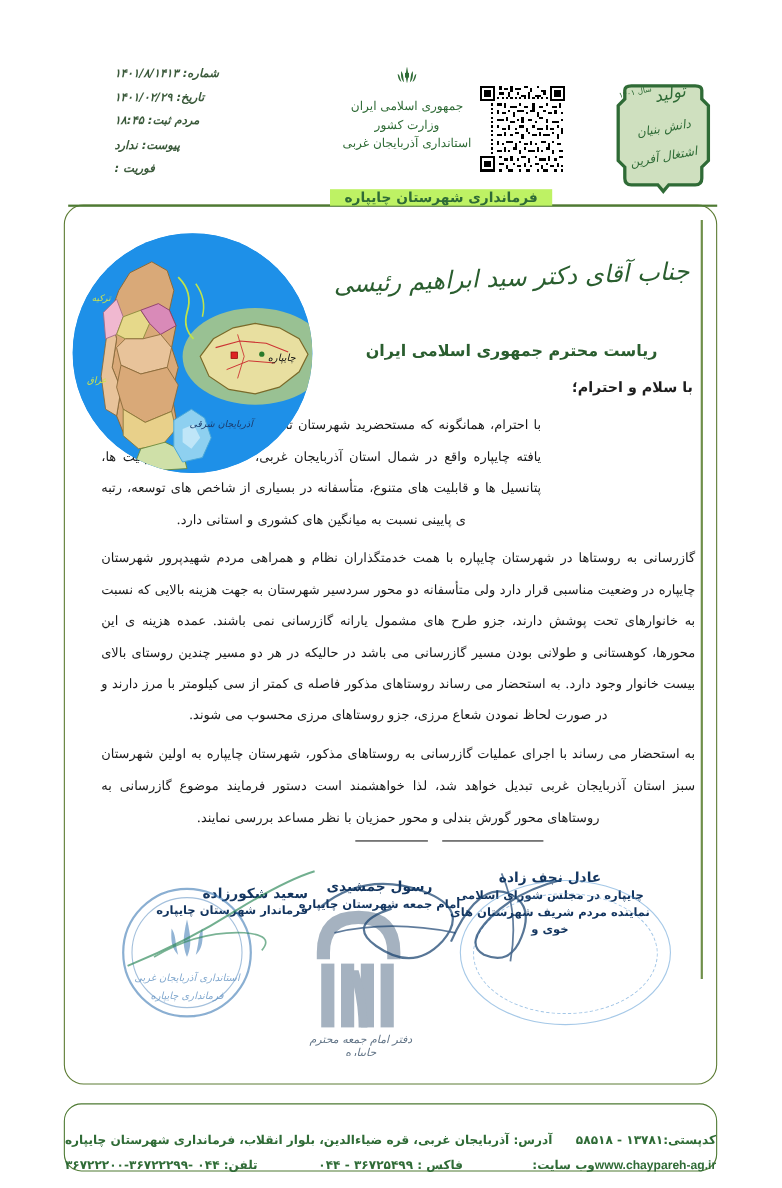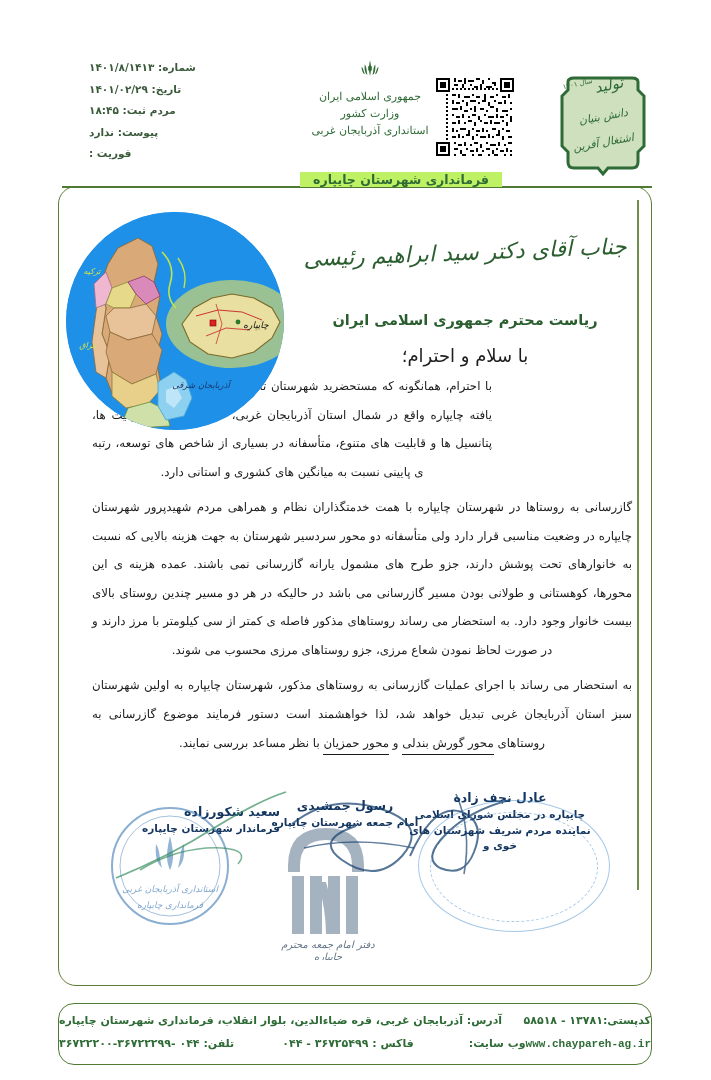--- a/index.html
+++ b/index.html
@@ -15,24 +15,25 @@
     overflow: hidden;
     font-family: "DejaVu Sans", "Liberation Sans", sans-serif;
     color: #222;
     direction: rtl;
   }
 
   
   .meta-block {
     position: absolute;
     top: 62px;
-    left: 89px;
+    left: 104px;
     width: 205px;
     text-align: left;
     direction: rtl;
+    font-style: italic;
   }
   .meta-line {
     font-size: 10.5px;
     color: #3b5a3b;
     line-height: 1;
     margin-bottom: 11px;
     white-space: nowrap;
     text-align: left;
     font-weight: bold;
     letter-spacing: 0.2px;
@@ -166,23 +167,23 @@
     font-weight: bold;
     color: #2a5e2f;
     white-space: nowrap;
     margin-top: 20px;
   }
   .greeting {
     position: absolute;
     top: 345px;
     left: 300px;
     width: 330px;
-    text-align: center;
-    font-size: 18px;
-    font-weight: normal;
+    text-align: right;
+    font-size: 13px;
+    font-weight: bold;
     color: #1d1d1d;
   }
 
   
   .body-wrap {
     position: absolute;
     top: 372px;
     left: 92px;
     width: 540px;
     direction: rtl;
@@ -197,21 +198,21 @@
     font-family: "DejaVu Serif", "Liberation Serif", serif;
   }
   .para.p1 {
     
     width: 400px;
     margin-right: 140px;
     text-align-last: center;
   }
   .para .ul {
     border-bottom: 1px solid #1b1b1b;
-    padding-bottom: 4px;
+    padding-bottom: 14px;
   }
 
   
   .sig-area {
     position: absolute;
     top: 786px;
     left: 70px;
     width: 572px;
     height: 200px;
   }
@@ -258,28 +259,29 @@
     left: 0;
     width: 100%;
     display: flex;
     flex-direction: row-reverse;
     align-items: center;
     justify-content: flex-start;
     font-size: 11px;
     color: #2f6b36;
     font-weight: bold;
     white-space: nowrap;
+    margin-top: 16px;
   }
   .footer-row.r1 { top: 10px; padding-right: 14px; }
   .footer-row.r2 { top: 33px; padding-right: 14px; }
   .f-gap-a { width: 120px; }
   .f-gap-b { width: 56px; }
   .f-gap-c { width: 64px; }
   .f-url {
-    font-family: Liberation Mono, monospace;
+    font-family: Liberation Sans, sans-serif;
     direction: ltr;
     font-weight: bold;
   }
 </style>
 </head>
 <body>
 
 <div class="meta-block">
   <div class="meta-line">شماره: ۱۴۰۱/۸/۱۴۱۳</div>
   <div class="meta-line">تاریخ: ۱۴۰۱/۰۲/۲۹</div>

